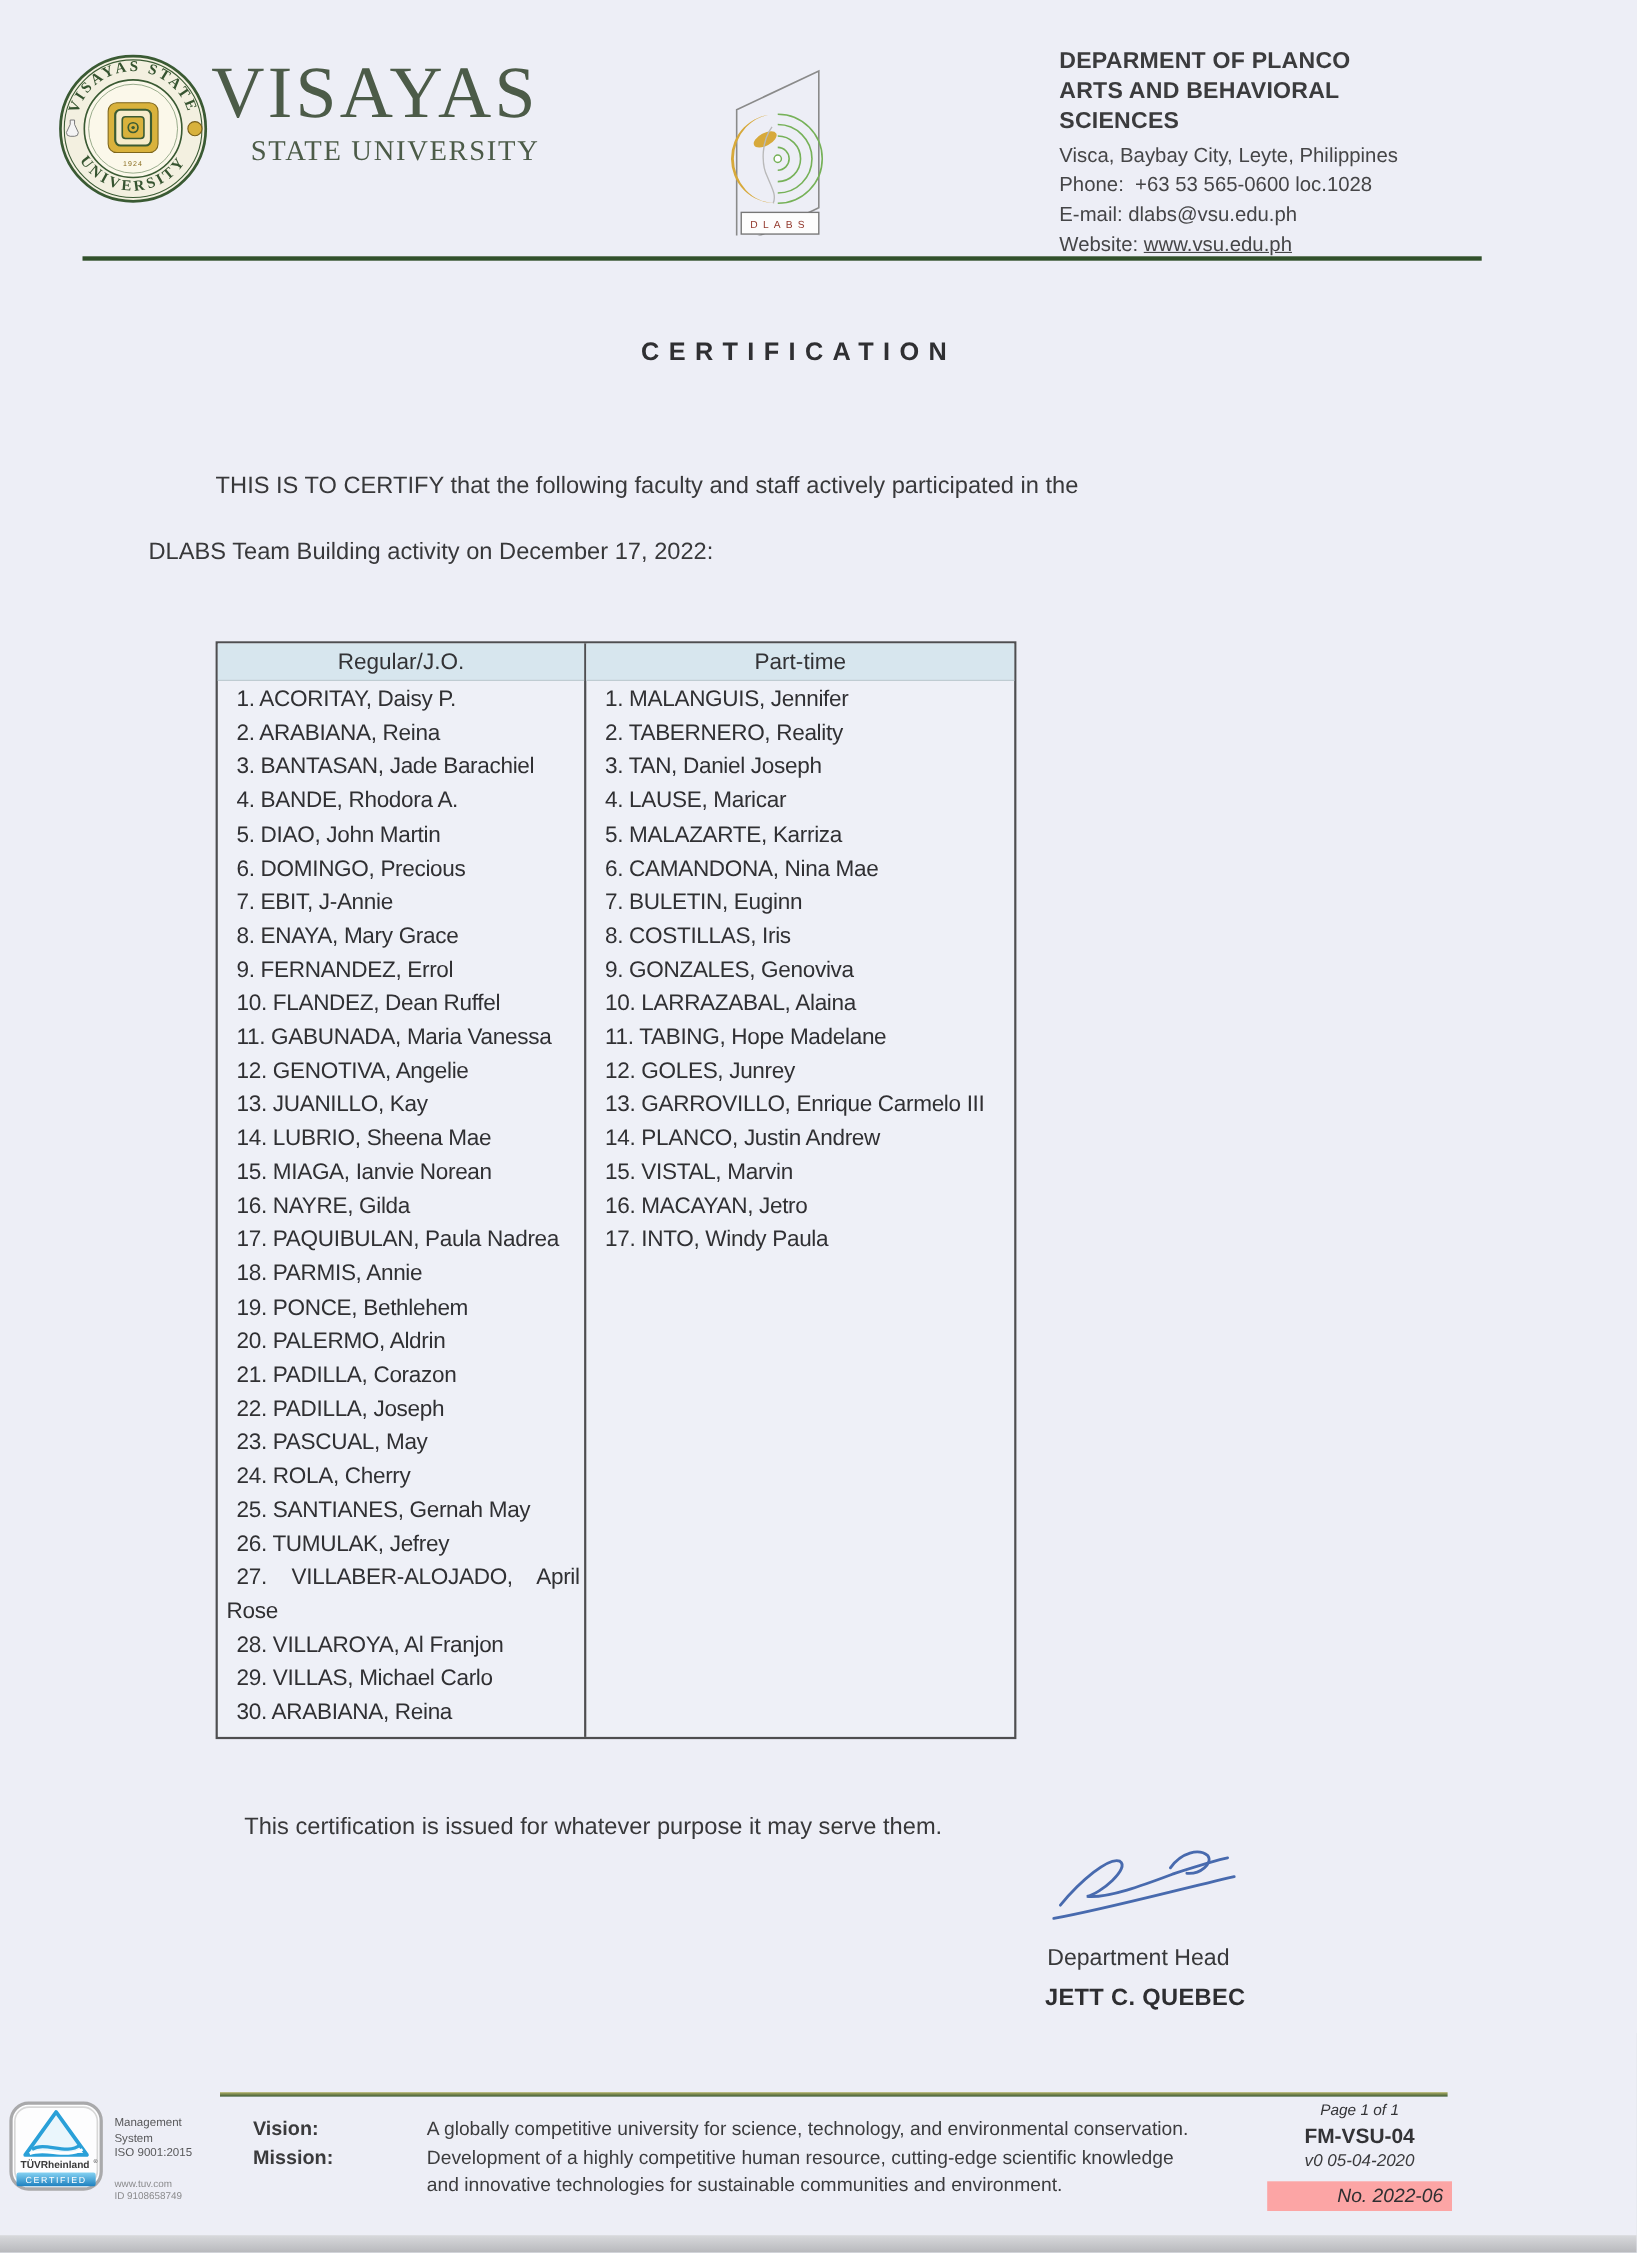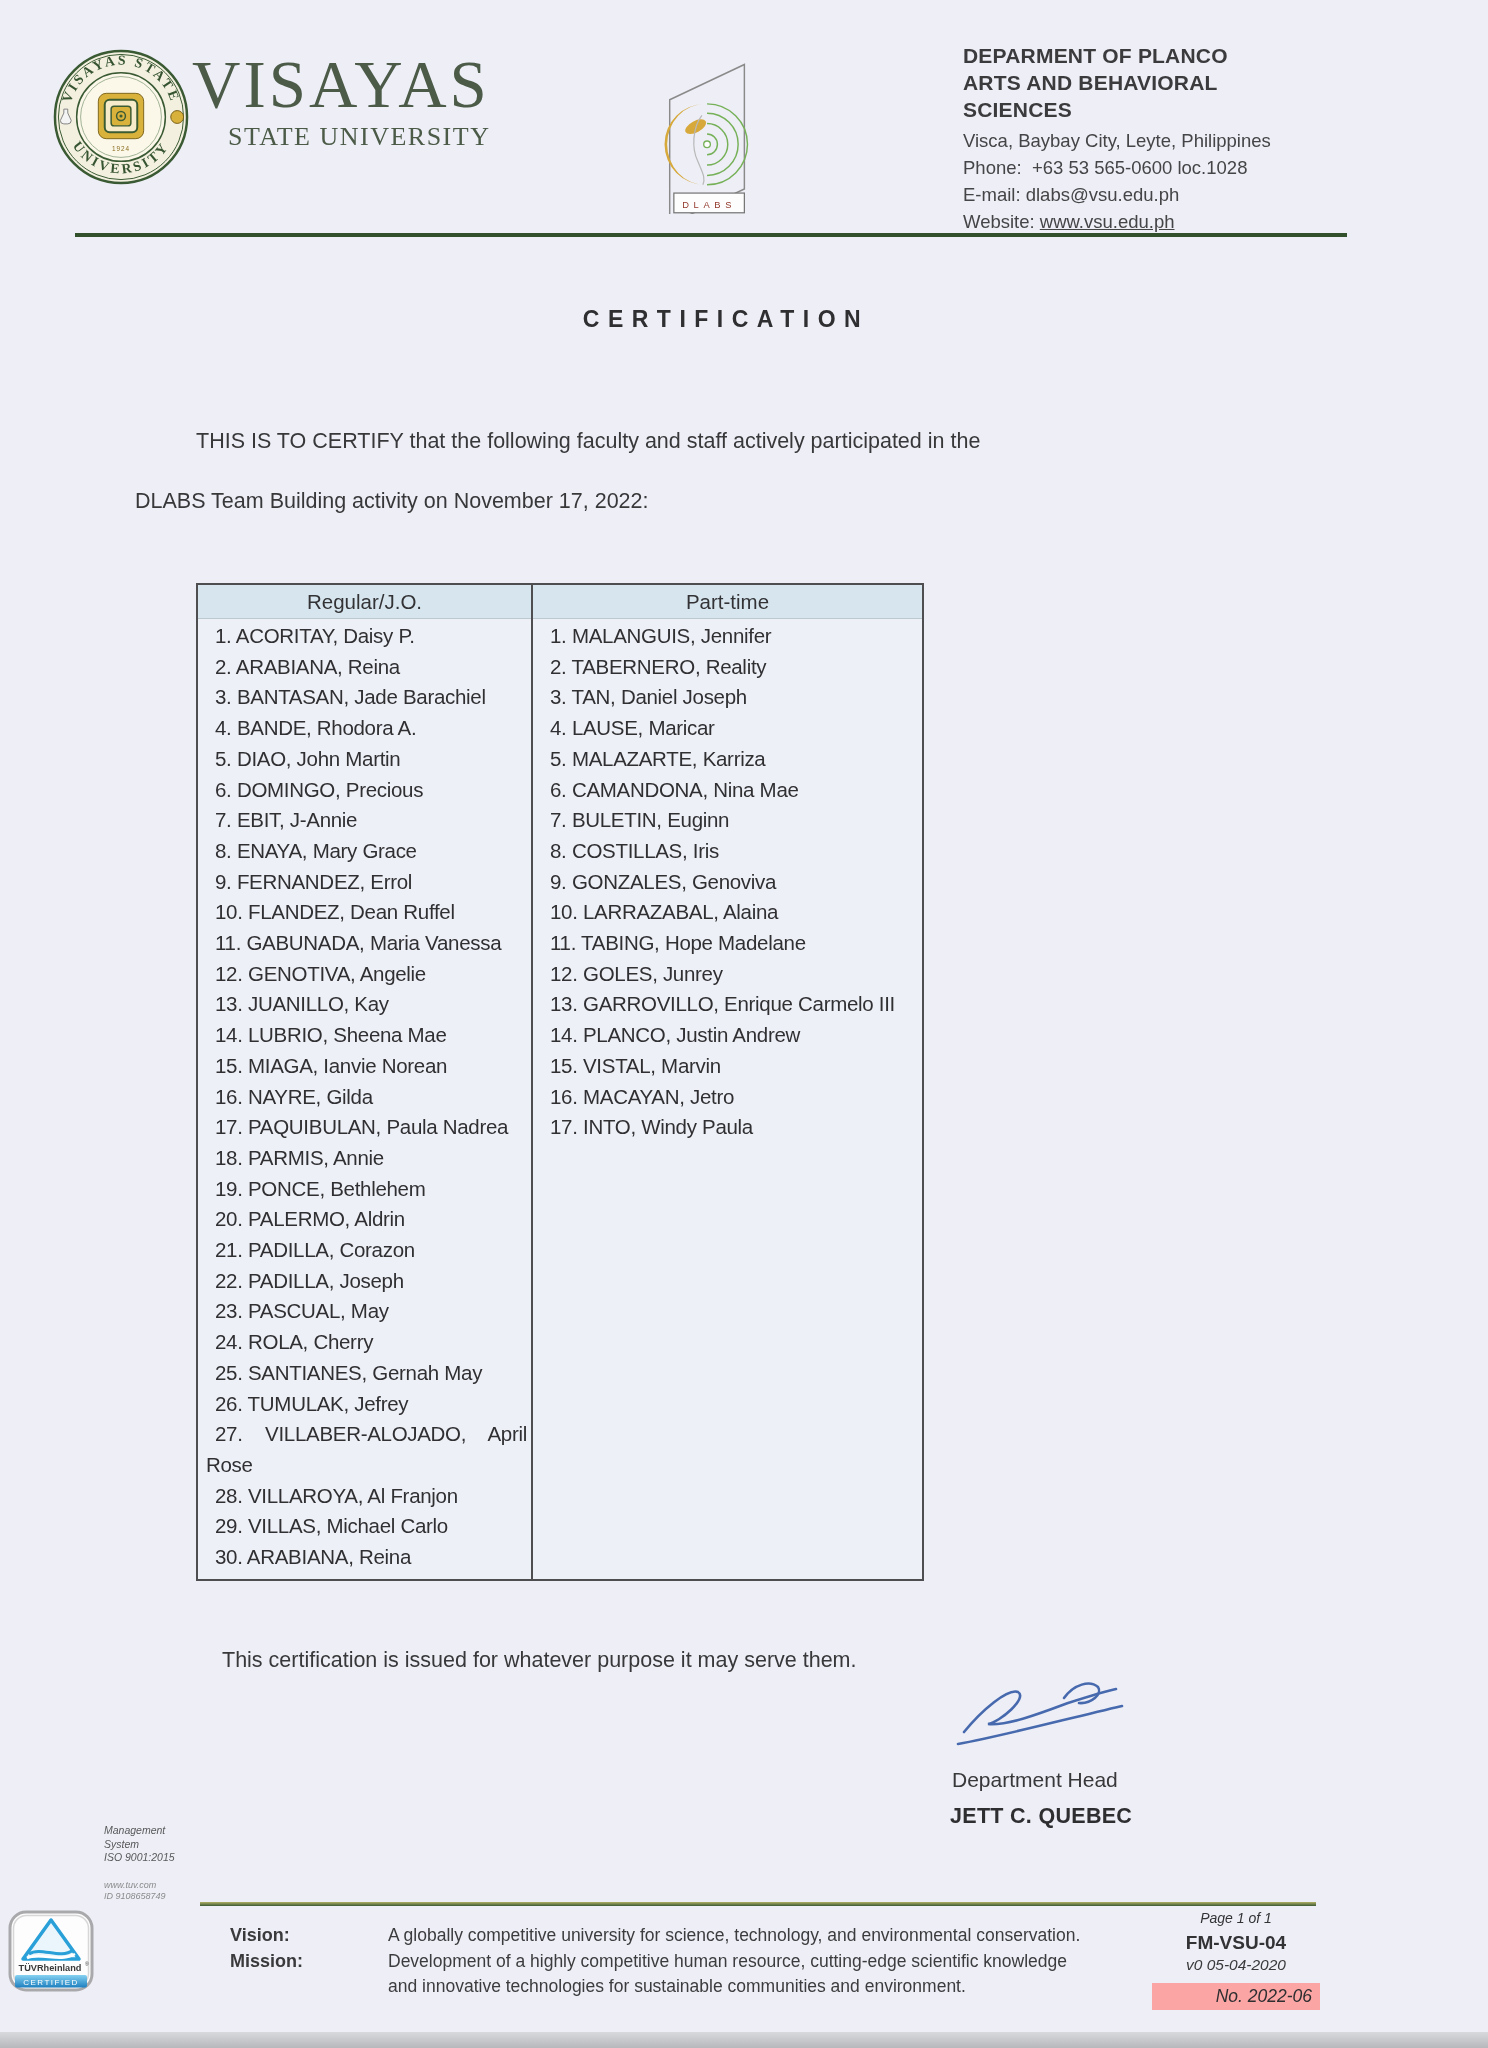--- a/index.html
+++ b/index.html
@@ -41,21 +41,21 @@
 
   
   .sig-ink{position:absolute;left:952px;top:1676px;width:175px;height:72px;}
   .sig-name{position:absolute;left:950px;top:1804px;font-size:21.5px;font-weight:bold;color:#2e2e31;letter-spacing:.3px;}
   .sig-title{position:absolute;left:952px;top:1768px;font-size:21px;color:#38383a;}
 
   
   .footer-rule{position:absolute;left:200px;top:1902px;width:1116px;height:4px;
                background:linear-gradient(#b0b065,#3c5a35);}
   .tuv-badge{position:absolute;left:8px;top:1910px;width:86px;height:82px;}
-  .tuv-side{position:absolute;left:104px;top:1824px;font-size:10.5px;line-height:13.5px;color:#58585a;font-style:italic;}
+  .tuv-side{position:absolute;left:104px;top:1924px;font-size:10.5px;line-height:13.5px;color:#58585a;}
   .tuv-side .dim{margin-top:15px;font-size:9px;line-height:11px;color:#8b8b8d;}
   .vm{position:absolute;left:230px;top:1923px;display:flex;gap:28px;}
   .vm-labels{width:130px;font-size:18px;font-weight:bold;line-height:25.5px;color:#3a3a3c;}
   .vm-text{width:760px;font-size:17.5px;line-height:25.5px;color:#3c3c3e;}
   .vm-text .nowrap{white-space:nowrap;}
   .doc-info{position:absolute;left:1152px;top:1910px;width:168px;text-align:center;}
   .doc-info .pg{font-style:italic;font-size:14px;color:#333336;}
   .doc-info .form{font-weight:bold;font-size:19px;margin-top:6px;color:#333336;}
   .doc-info .ver{font-style:italic;font-size:15.5px;margin-top:2px;color:#3a3a3c;}
   .doc-info .num{margin-top:9px;background:#fca5a5;text-align:right;padding:3px 8px 3px 12px;
@@ -123,21 +123,21 @@
     <div class="contact" style="margin-top:6px;">Visca, Baybay City, Leyte, Philippines</div>
     <div class="contact">Phone:  +63 53 565-0600 loc.1028</div>
     <div class="contact">E-mail: dlabs@vsu.edu.ph</div>
     <div class="contact"><span>Website: </span><u>www.vsu.edu.ph</u></div>
   </div>
 
   <div class="header-rule"></div>
 
   <div class="doc-title">CERTIFICATION</div>
   <div class="body-line line1">THIS IS TO CERTIFY that the following faculty and staff actively participated in the</div>
-  <div class="body-line line2">DLABS Team Building activity on November 17, 2022:</div>
+  <div class="body-line line2">DLABS Team Building activity on December 17, 2022:</div>
 
   <div class="roster">
     <div class="col col-regular">
       <div class="col-head">Regular/J.O.</div>
       <div class="t-list" id="regular-list">
           <div class="t-item">1. ACORITAY, Daisy P.</div>
           <div class="t-item">2. ARABIANA, Reina</div>
           <div class="t-item">3. BANTASAN, Jade Barachiel</div>
           <div class="t-item">4. BANDE, Rhodora A.</div>
           <div class="t-item">5. DIAO, John Martin</div>

